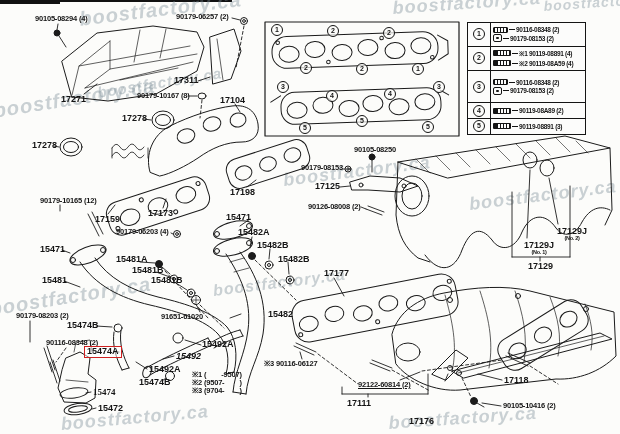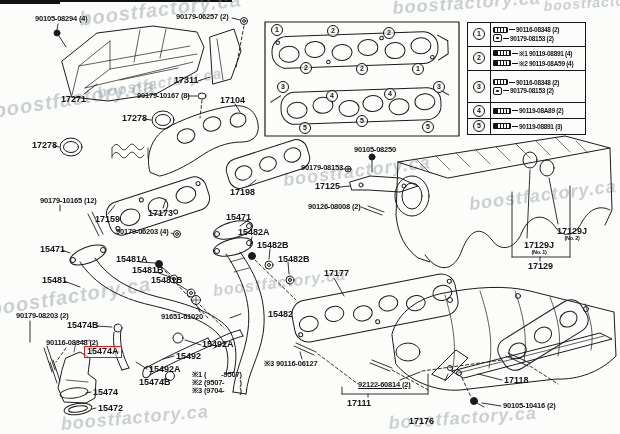--- a/index.html
+++ b/index.html
@@ -344,24 +344,24 @@
       <div class="plabel big" style="left: 238px; top: 228px;"><span class="main">15482A</span></div>
       <div class="plabel big" style="left: 257px; top: 241px;"><span class="main">15482B</span></div>
       <div class="plabel big" style="left: 278px; top: 255px;"><span class="main">15482B</span></div>
       <div class="plabel big" style="left: 243px; top: 310px; padding-left: 25px;"><span class="main">15482</span></div>
       <div class="plabel" style="left: 161px; top: 313px;"><span class="main">91651-61020</span></div>
       <div class="plabel" style="left: 16px; top: 312px;"><span class="main">90179-08203 (2)</span></div>
       <div class="plabel big" style="left: 67px; top: 321px;"><span class="main">15474B</span></div>
       <div class="plabel" style="left: 46px; top: 339px;"><span class="main">90116-08348 (2)</span></div>
       <div class="plabel big hl" style="left: 84px; top: 346px;"><span class="main">15474A</span></div>
       <div class="plabel big" style="left: 202px; top: 340px;"><span class="main">15492A</span></div>
-      <div class="plabel big" style="left: 176px; top: 352px;"><span class="main">15492</span></div>
+      <div class="plabel big" style="left: 176px; top: 352px; font-style: italic;"><span class="main">15492</span></div>
       <div class="plabel big" style="left: 149px; top: 365px;"><span class="main">15492A</span></div>
       <div class="plabel big" style="left: 139px; top: 378px;"><span class="main">15474B</span></div>
-      <div class="plabel big" style="left: 93px; top: 388px;"><span class="main">15474</span></div>
+      <div class="plabel big" style="left: 93px; top: 388px; font-family: Liberation Serif, serif;"><span class="main">15474</span></div>
       <div class="plabel big" style="left: 98px; top: 404px;"><span class="main">15472</span></div>
       <div class="plabel" style="left: 192px; top: 371px;"><span class="main">※1 (        -9507)</span></div>
       <div class="plabel" style="left: 192px; top: 379px;"><span class="main">※2 (9507-        )</span></div>
       <div class="plabel" style="left: 192px; top: 387px;"><span class="main">※3 (9704-        )</span></div>
       <div class="plabel" style="left: 264px; top: 360px;"><span class="main">※3 90116-06127</span></div>
       <div class="plabel" style="left: 358px; top: 381px; text-decoration: underline;"><span class="main">92122-60814 (2)</span></div>
       <div class="plabel big" style="left: 347px; top: 399px;"><span class="main">17111</span></div>
       <div class="plabel big" style="left: 409px; top: 381px; margin-top: 36px;"><span class="main">17176</span></div>
       <div class="plabel big" style="left: 504px; top: 376px;"><span class="main">17118</span></div>
       <div class="plabel" style="left: 503px; top: 402px;"><span class="main">90105-10416 (2)</span></div>

